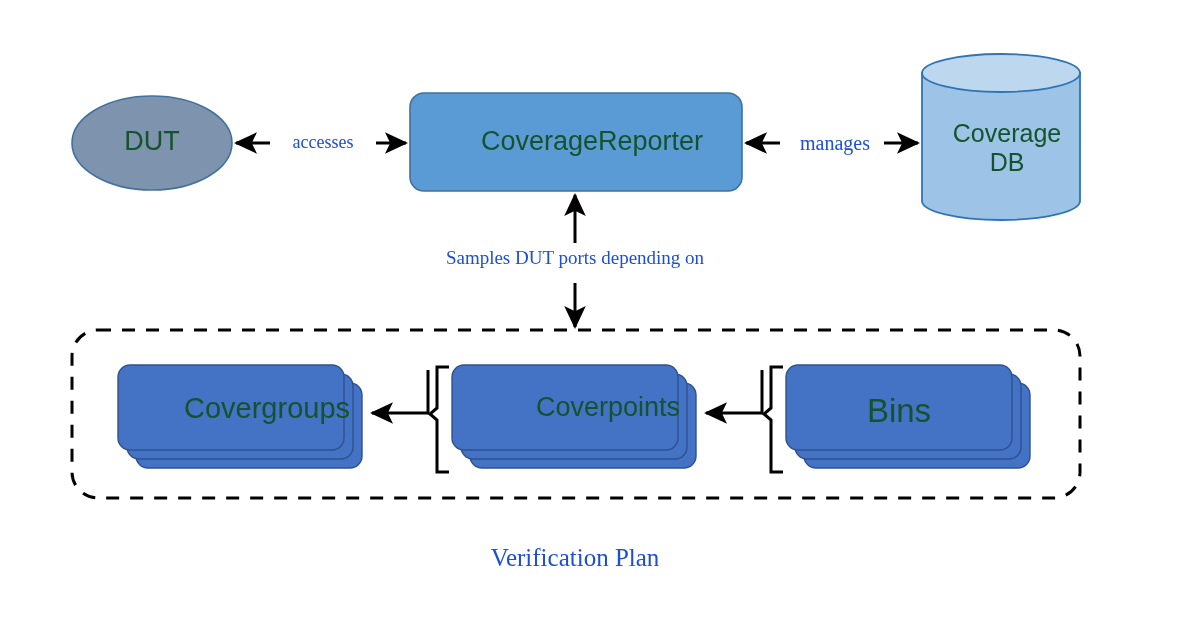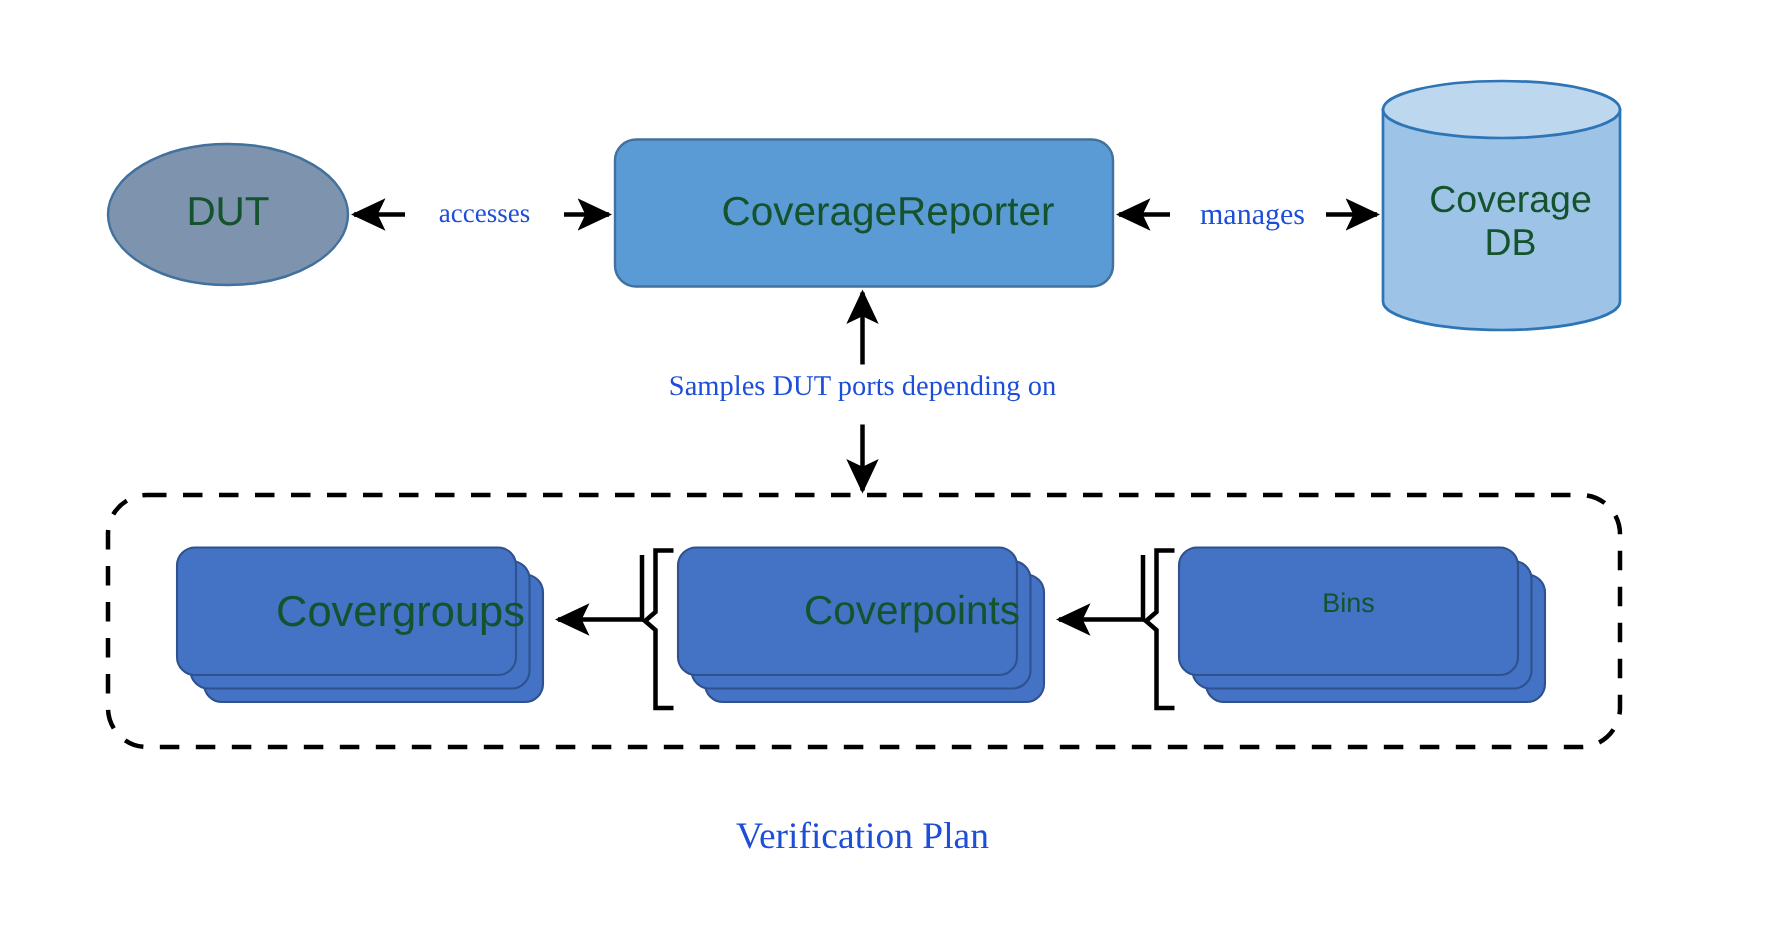--- a/index.html
+++ b/index.html
@@ -35,21 +35,21 @@
     font-family: "Liberation Serif", serif;
     text-align: center;
     white-space: nowrap;
   }
   
   #label-dut          { left:  72px; top: 126px; width: 160px; font-size: 27px; }
   #label-reporter     { left: 410px; top: 126px; width: 364px; font-size: 27px; }
   #label-coveragedb   { left: 922px; top: 119px; width: 170px; font-size: 25px; }
   #label-covergroups  { left: 118px; top: 392px; width: 226px; font-size: 29px; margin-left: 36px; }
   #label-coverpoints  { left: 472px; top: 392px; width: 272px; font-size: 27px; }
-  #label-bins         { left: 786px; top: 392px; width: 226px; font-size: 18px; }
+  #label-bins         { left: 786px; top: 392px; width: 226px; font-size: 33px; }
   
   #label-accesses     { left: 252px; top: 132px; width: 142px; font-size: 18px; }
   #label-manages      { left: 770px; top: 132px; width: 130px; font-size: 20px; }
   #label-samples      { left: 375px; top: 247px; width: 400px; font-size: 19px; }
   #label-verification { left: 375px; top: 544px; width: 400px; font-size: 25px; }
 </style>
 </head>
 <body>
 
 <svg id="canvas" viewBox="0 0 1185 618" xmlns="http://www.w3.org/2000/svg">

